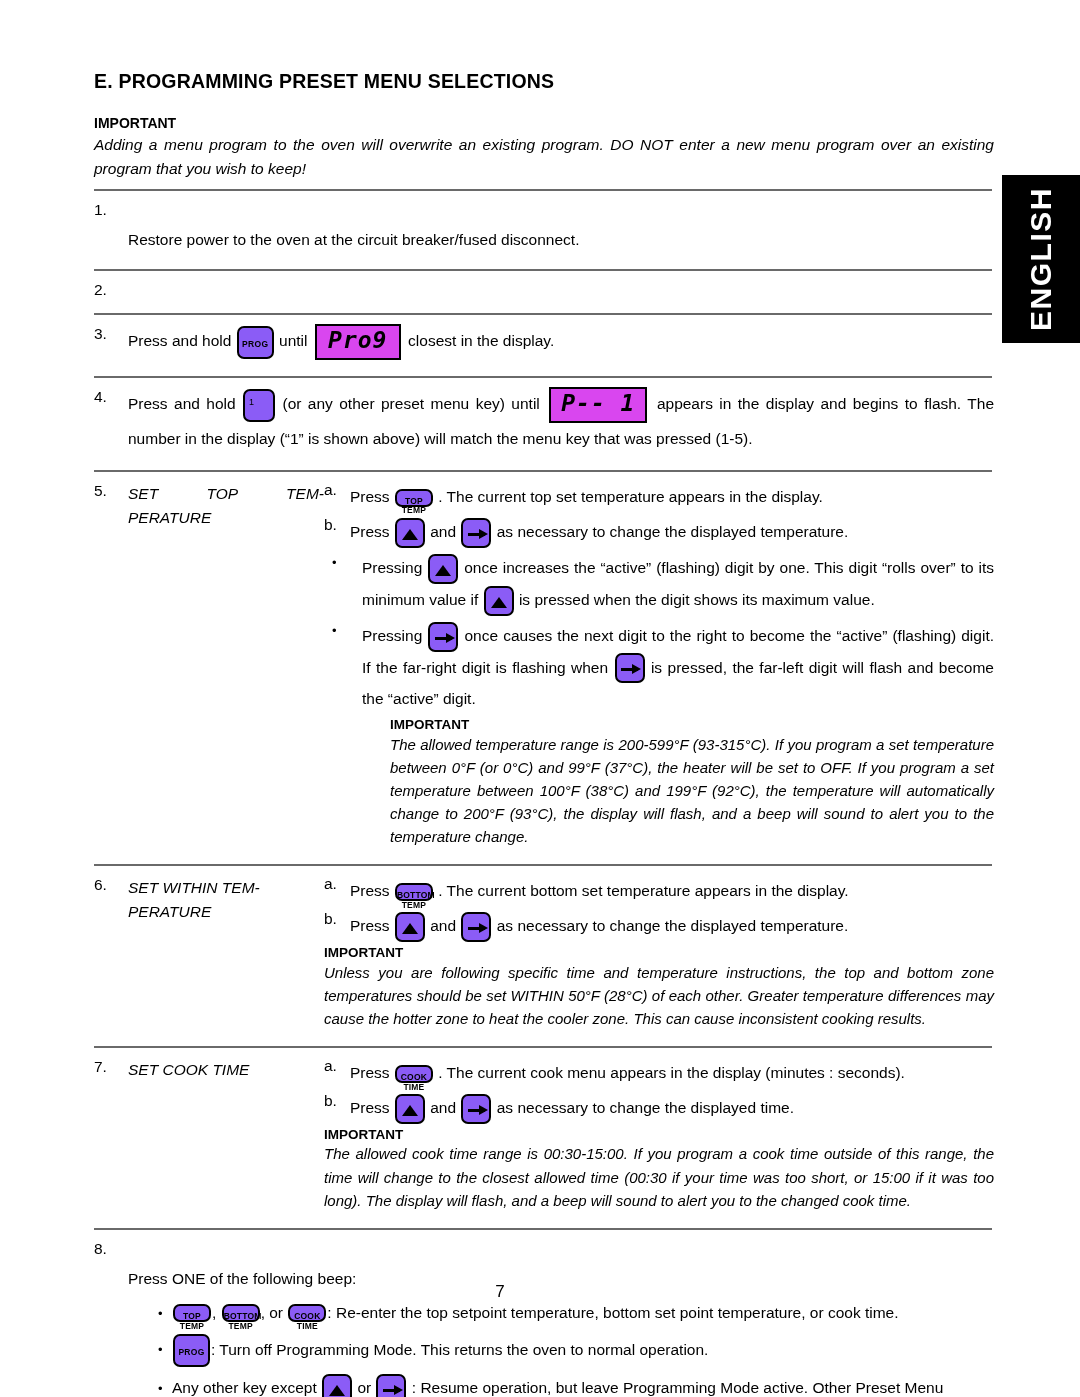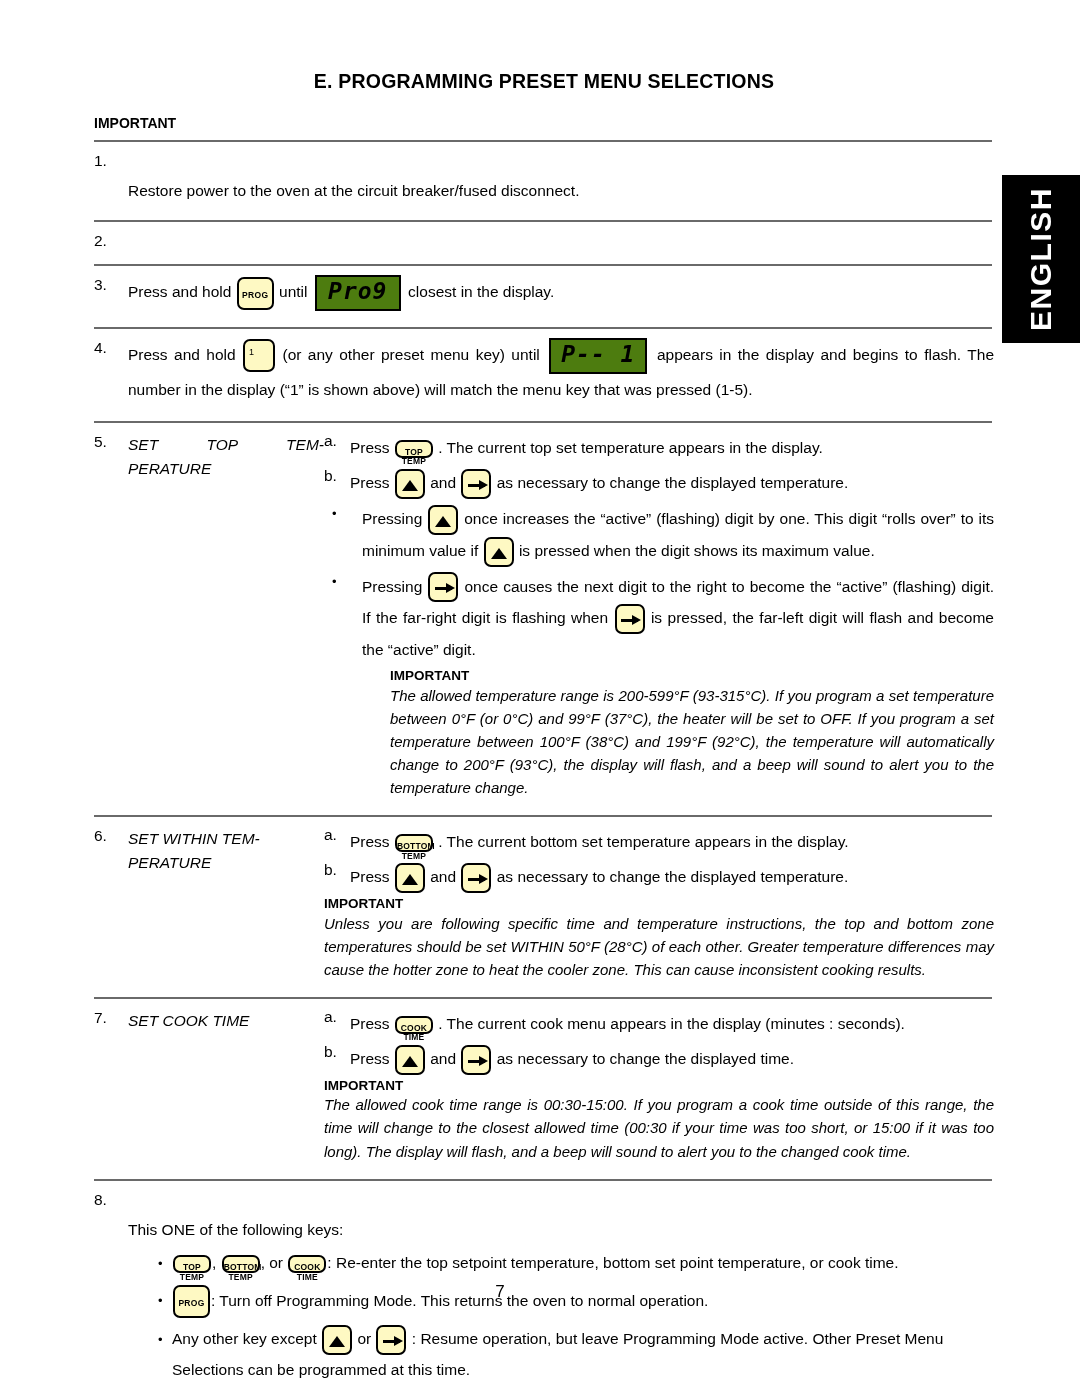--- a/index.html
+++ b/index.html
@@ -50,21 +50,20 @@
     left: 94px;
     top: 70px;
     width: 900px;
   }
 
   h1.section-title {
     font-size: 19.5px;
     font-weight: bold;
     margin: 0 0 22px 0;
     letter-spacing: 0.2px;
-    text-align: center;
   }
 
   .imp-head {
     font-size: 14px;
     font-weight: bold;
     margin: 0 0 2px 0;
   }
   .imp-body {
     font-size: 15.5px;
     font-style: italic;
@@ -151,21 +150,21 @@
     text-align: justify;
   }
   .flow.nojust { text-align: left; }
 
   
   .key {
     display: inline-block;
     vertical-align: middle;
     border: 2px solid #000;
     border-radius: 7px;
-    background: #fef9c3;
+    background: #8b5cf6;
     text-align: center;
     font-family: "Liberation Sans", sans-serif;
     font-weight: bold;
     box-sizing: border-box;
     position: relative;
     margin: 0 1px;
   }
   .key.k-text {
     width: 38px;
     height: 18px;
@@ -221,21 +220,21 @@
     border-top: 5.5px solid transparent;
     border-bottom: 5.5px solid transparent;
     border-left: 9px solid #000;
   }
 
   
   .lcd {
     display: inline-block;
     vertical-align: middle;
     border: 2.5px solid #000;
-    background: #4d7c0f;
+    background: #d946ef;
     padding: 2px 10px 4px 10px;
     margin: 0 3px;
     font-family: "DejaVu Sans Mono", monospace;
     font-weight: bold;
     font-style: italic;
     font-size: 23px;
     line-height: 1.12;
     letter-spacing: 1px;
     min-width: 86px;
     text-align: center;
@@ -297,20 +296,21 @@
   <div class="lang-tab">
     <span class="lang-text">ENGLISH</span>
   </div>
 
   <div class="content">
 
     <h1 class="section-title">E.  PROGRAMMING PRESET MENU SELECTIONS</h1>
 
     <div>
       <div class="imp-head">IMPORTANT</div>
+      <p class="imp-body">Adding a menu program to the oven will overwrite an existing program.  DO NOT enter a new menu program over an existing program that you wish to keep!</p>
     </div>
 
     <hr class="rule">
 
     <div class="step">
       <div class="step-num">1.</div>
       <div class="step-body">
         <div class="plain-line">Restore power to the oven at the circuit breaker/fused disconnect.</div>
       </div>
     </div>
@@ -493,21 +493,21 @@
         </div>
 
       </div>
     </div>
 
     <hr class="rule">
 
     <div class="step">
       <div class="step-num">8.</div>
       <div class="step-body">
-        <div class="plain-line">This ONE of the following keys:</div>
+        <div class="plain-line">Press ONE of the following beep:</div>
 
         <div class="b8row">
           <div class="b8mark">•</div>
           <div class="b8text">
             <span class="key k-text">
               <span>TOP</span><br>
               <span>TEMP</span>
             </span><span>,</span>
             <span class="key k-text">
               <span>BOTTOM</span><br>

